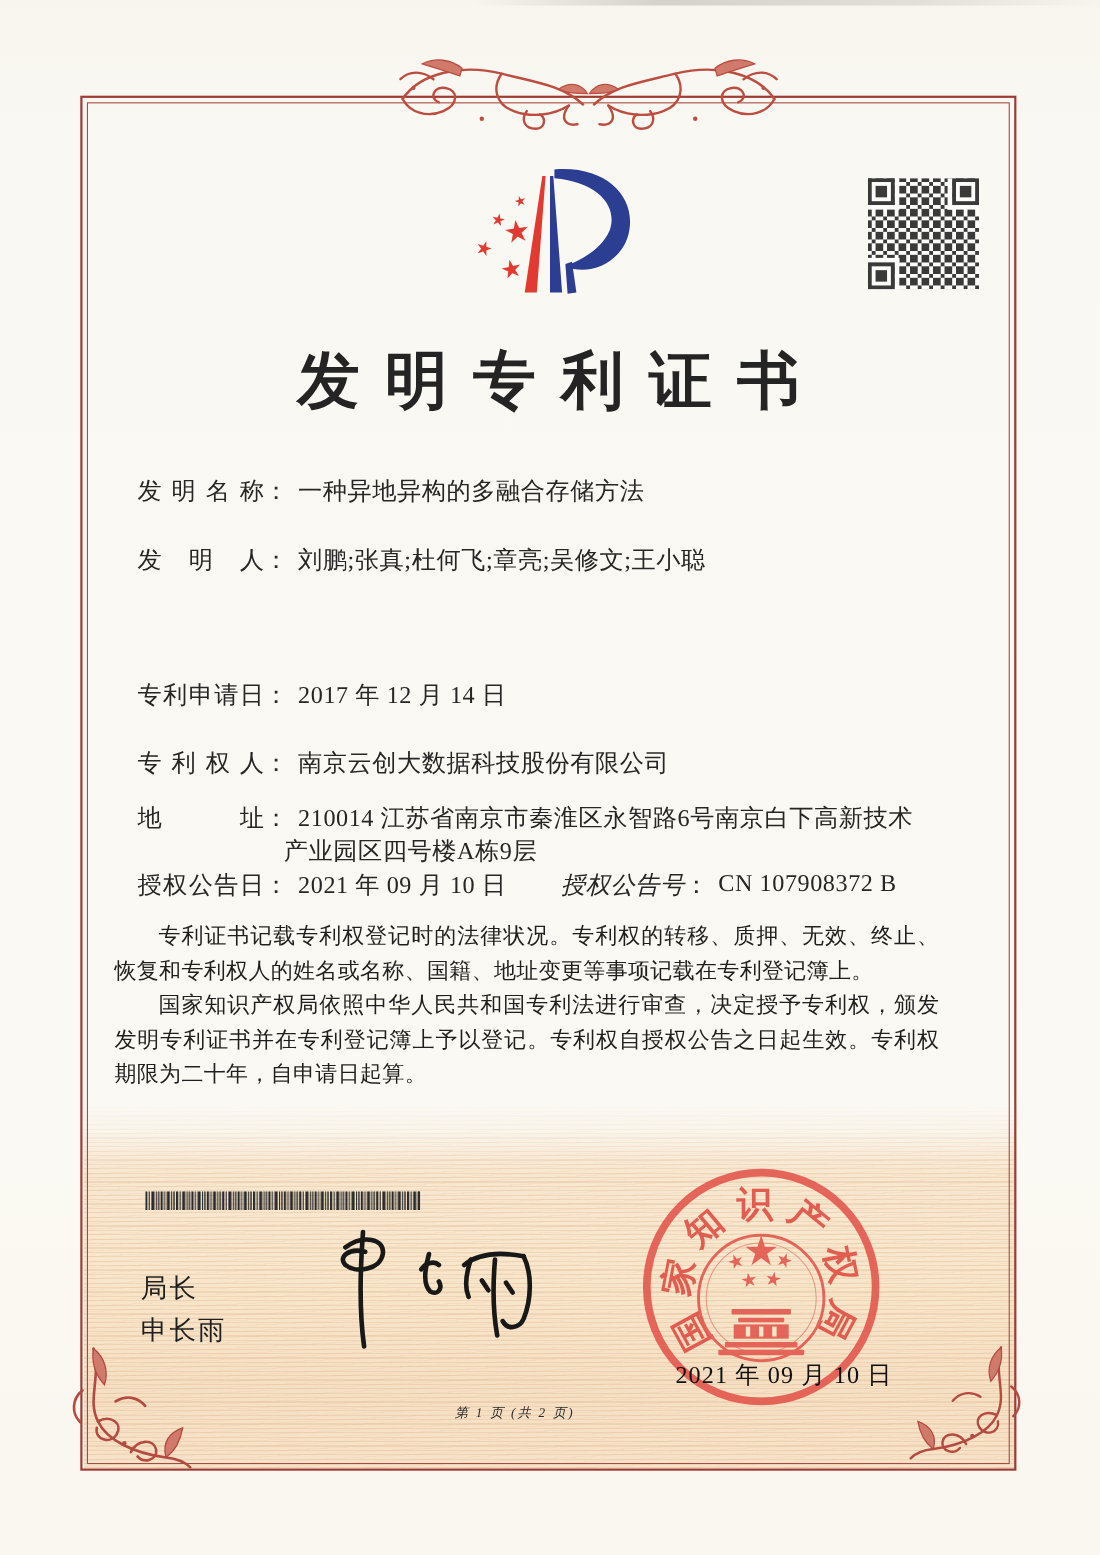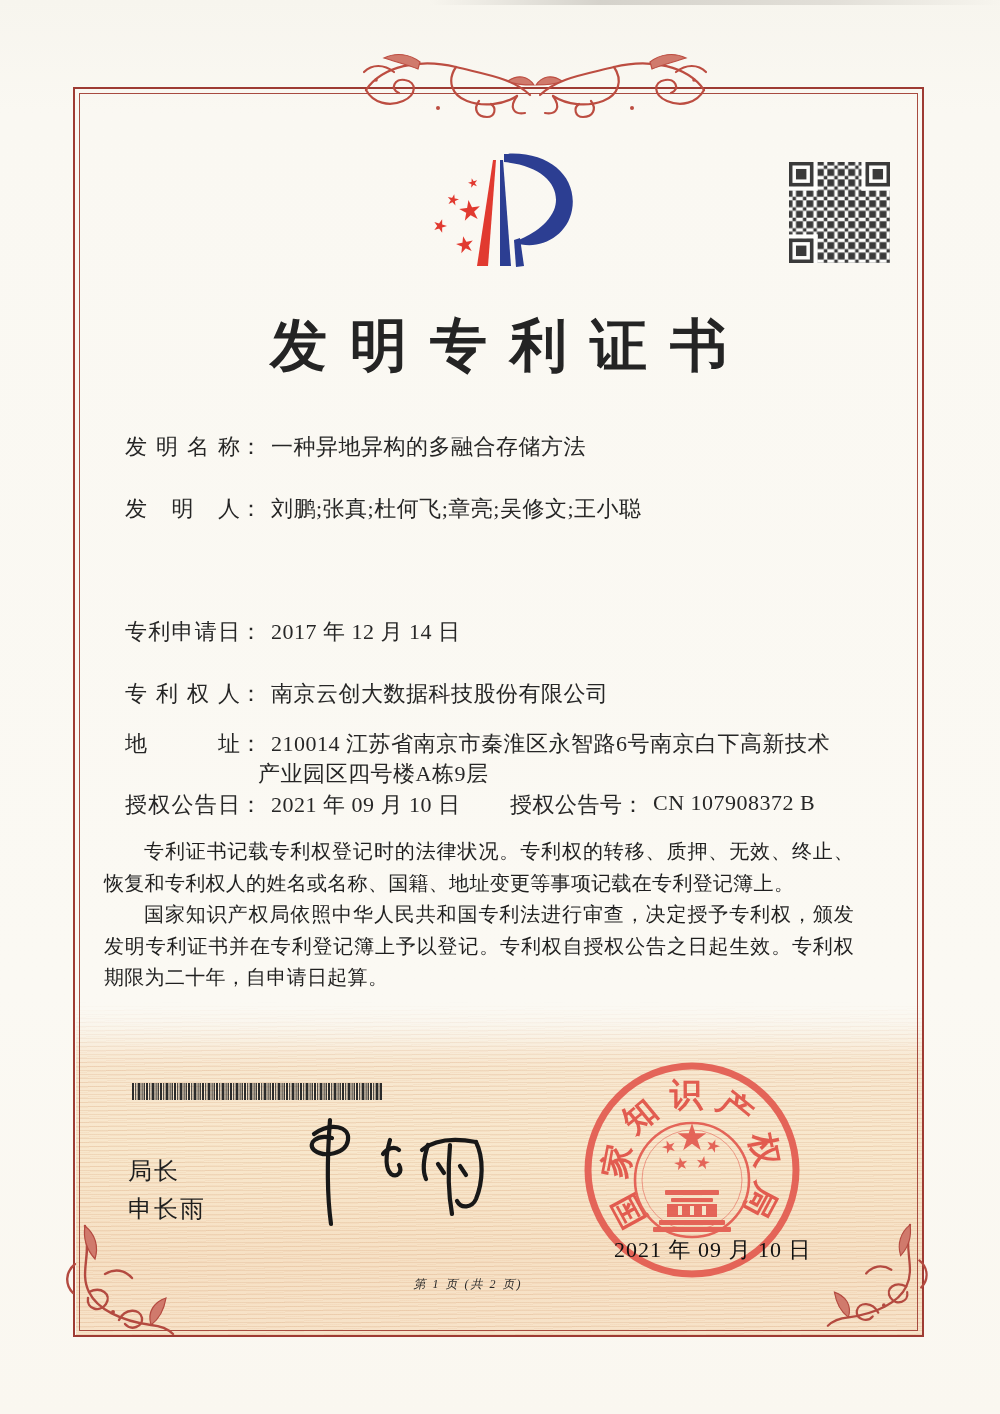--- a/index.html
+++ b/index.html
@@ -48,21 +48,21 @@
 
   .row{position:absolute;left:125px;z-index:4;font-size:22px;color:#262626;white-space:nowrap;}
   .flabel{display:inline-block;width:115px;text-align:justify;text-align-last:justify;
     -moz-text-align-last:justify;text-justify:inter-character;vertical-align:top;}
   .fcolon{display:inline-block;vertical-align:top;}
   .fvalue{display:inline-block;margin-left:9px;letter-spacing:.5px;vertical-align:top;}
   .r1{top:432px}.r2{top:494px}.r3{top:556px}.r4{top:617px}.r5{top:679px}.r6{top:729px}
   .addr2{position:absolute;left:258px;top:759px;z-index:4;font-size:22px;letter-spacing:.5px;color:#262626;}
   .r7{top:790px}
   .grant2{position:absolute;left:510px;top:790px;z-index:4;font-size:22px;color:#262626;white-space:nowrap;}
-  .grant2 .flabel{width:112px;}
+  .grant2 .flabel{width:112px;font-style:italic;}
 
   .body-text{position:absolute;left:104px;top:836px;width:750px;z-index:4;}
   .body-text p{margin:0;font-size:20px;line-height:31.5px;text-align:justify;
     text-indent:2em;color:#1f1f1f;letter-spacing:.3px;}
 
   .barcode{position:absolute;left:132px;top:1083px;width:250px;height:17px;z-index:4;}
   .director-label{position:absolute;left:128px;top:1155px;z-index:4;font-size:24px;letter-spacing:2px;color:#1e1e1e;}
   .director-name{position:absolute;left:128px;top:1193px;z-index:4;font-size:24px;letter-spacing:2px;color:#1e1e1e;}
   .signature{position:absolute;left:286px;top:1112px;width:218px;height:122px;z-index:5;}
 

